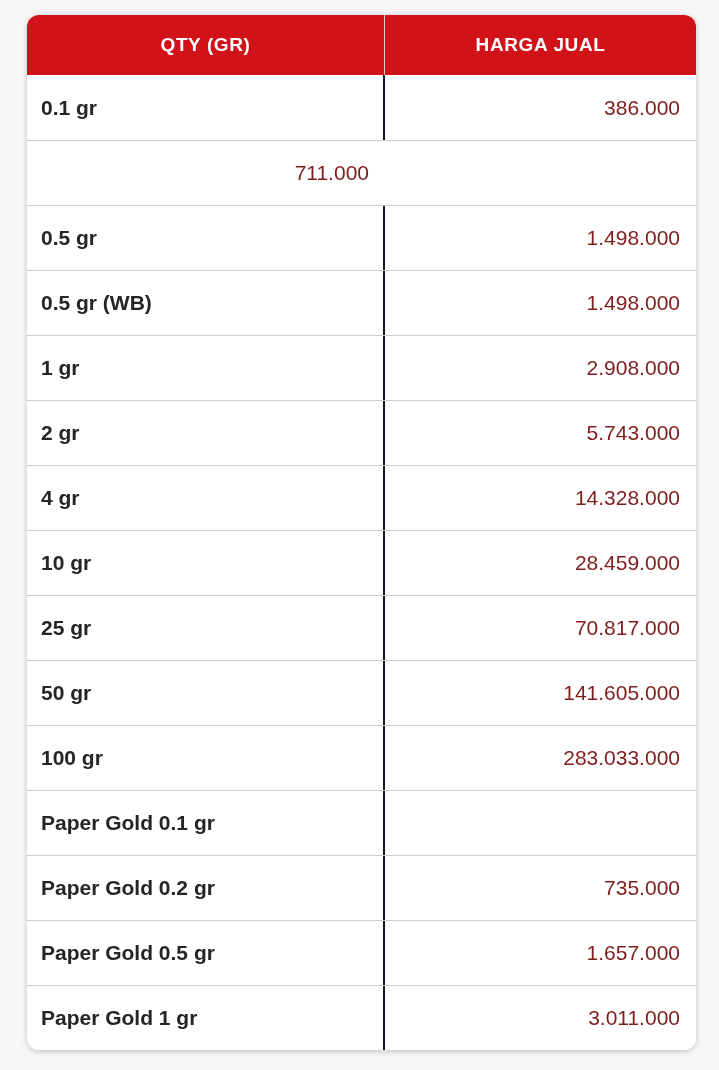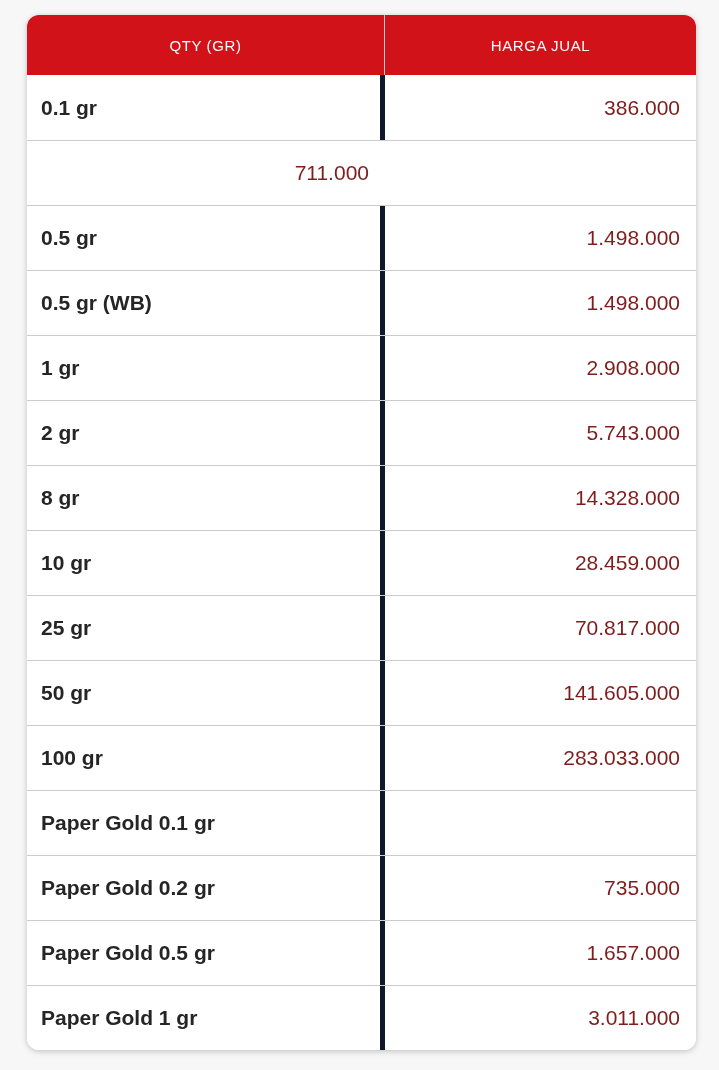--- a/index.html
+++ b/index.html
@@ -20,35 +20,35 @@
   }
   .thead {
     display: grid;
     grid-template-columns: 358px 1fr;
     height: 60px;
     background: #d21219;
   }
   .th {
     display: flex; align-items: center; justify-content: center;
     color: #ffffff;
-    font-weight: normal;
-    font-size: 15px;
+    font-weight: bold;
+    font-size: 19px;
     letter-spacing: 0.6px;
   }
   .th.qty { border-right: 1px solid #dbc9c9; }
   .tr {
     display: grid;
     grid-template-columns: 358px 1fr;
     height: 65px;
     background: #ffffff;
   }
   .tr + .tr { border-top: 1px solid #cccccc; }
   .td { display: flex; align-items: center; font-size: 21px; }
   .td.qty {
-    border-right: 5px solid #0f172a;
+    border-right: 2px solid #0f172a;
     padding-left: 14px;
     font-weight: bold;
     color: #252525;
   }
   .td.price {
     justify-content: flex-end;
     padding-right: 16px;
     color: #7f1d1d;
     font-weight: normal;
   }
@@ -79,21 +79,21 @@
   </div>
   <div class="tr">
     <div class="td qty">1 gr</div>
     <div class="td price">2.908.000</div>
   </div>
   <div class="tr">
     <div class="td qty">2 gr</div>
     <div class="td price">5.743.000</div>
   </div>
   <div class="tr">
-    <div class="td qty">8 gr</div>
+    <div class="td qty">4 gr</div>
     <div class="td price">14.328.000</div>
   </div>
   <div class="tr">
     <div class="td qty">10 gr</div>
     <div class="td price">28.459.000</div>
   </div>
   <div class="tr">
     <div class="td qty">25 gr</div>
     <div class="td price">70.817.000</div>
   </div>

